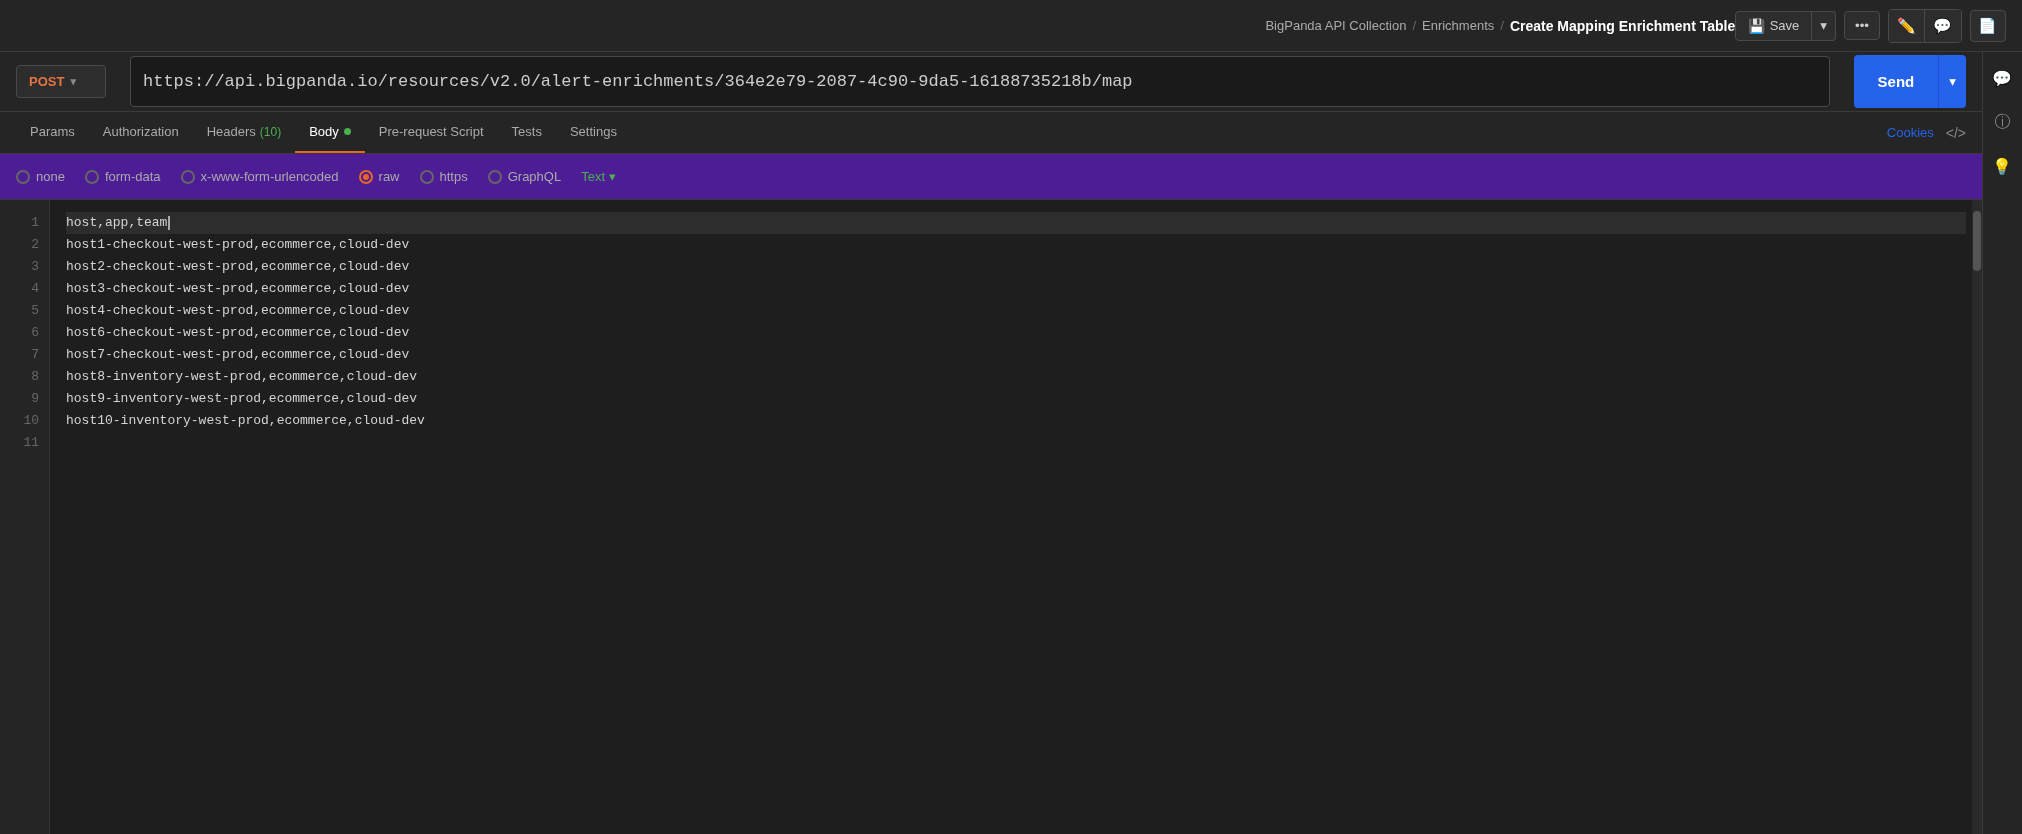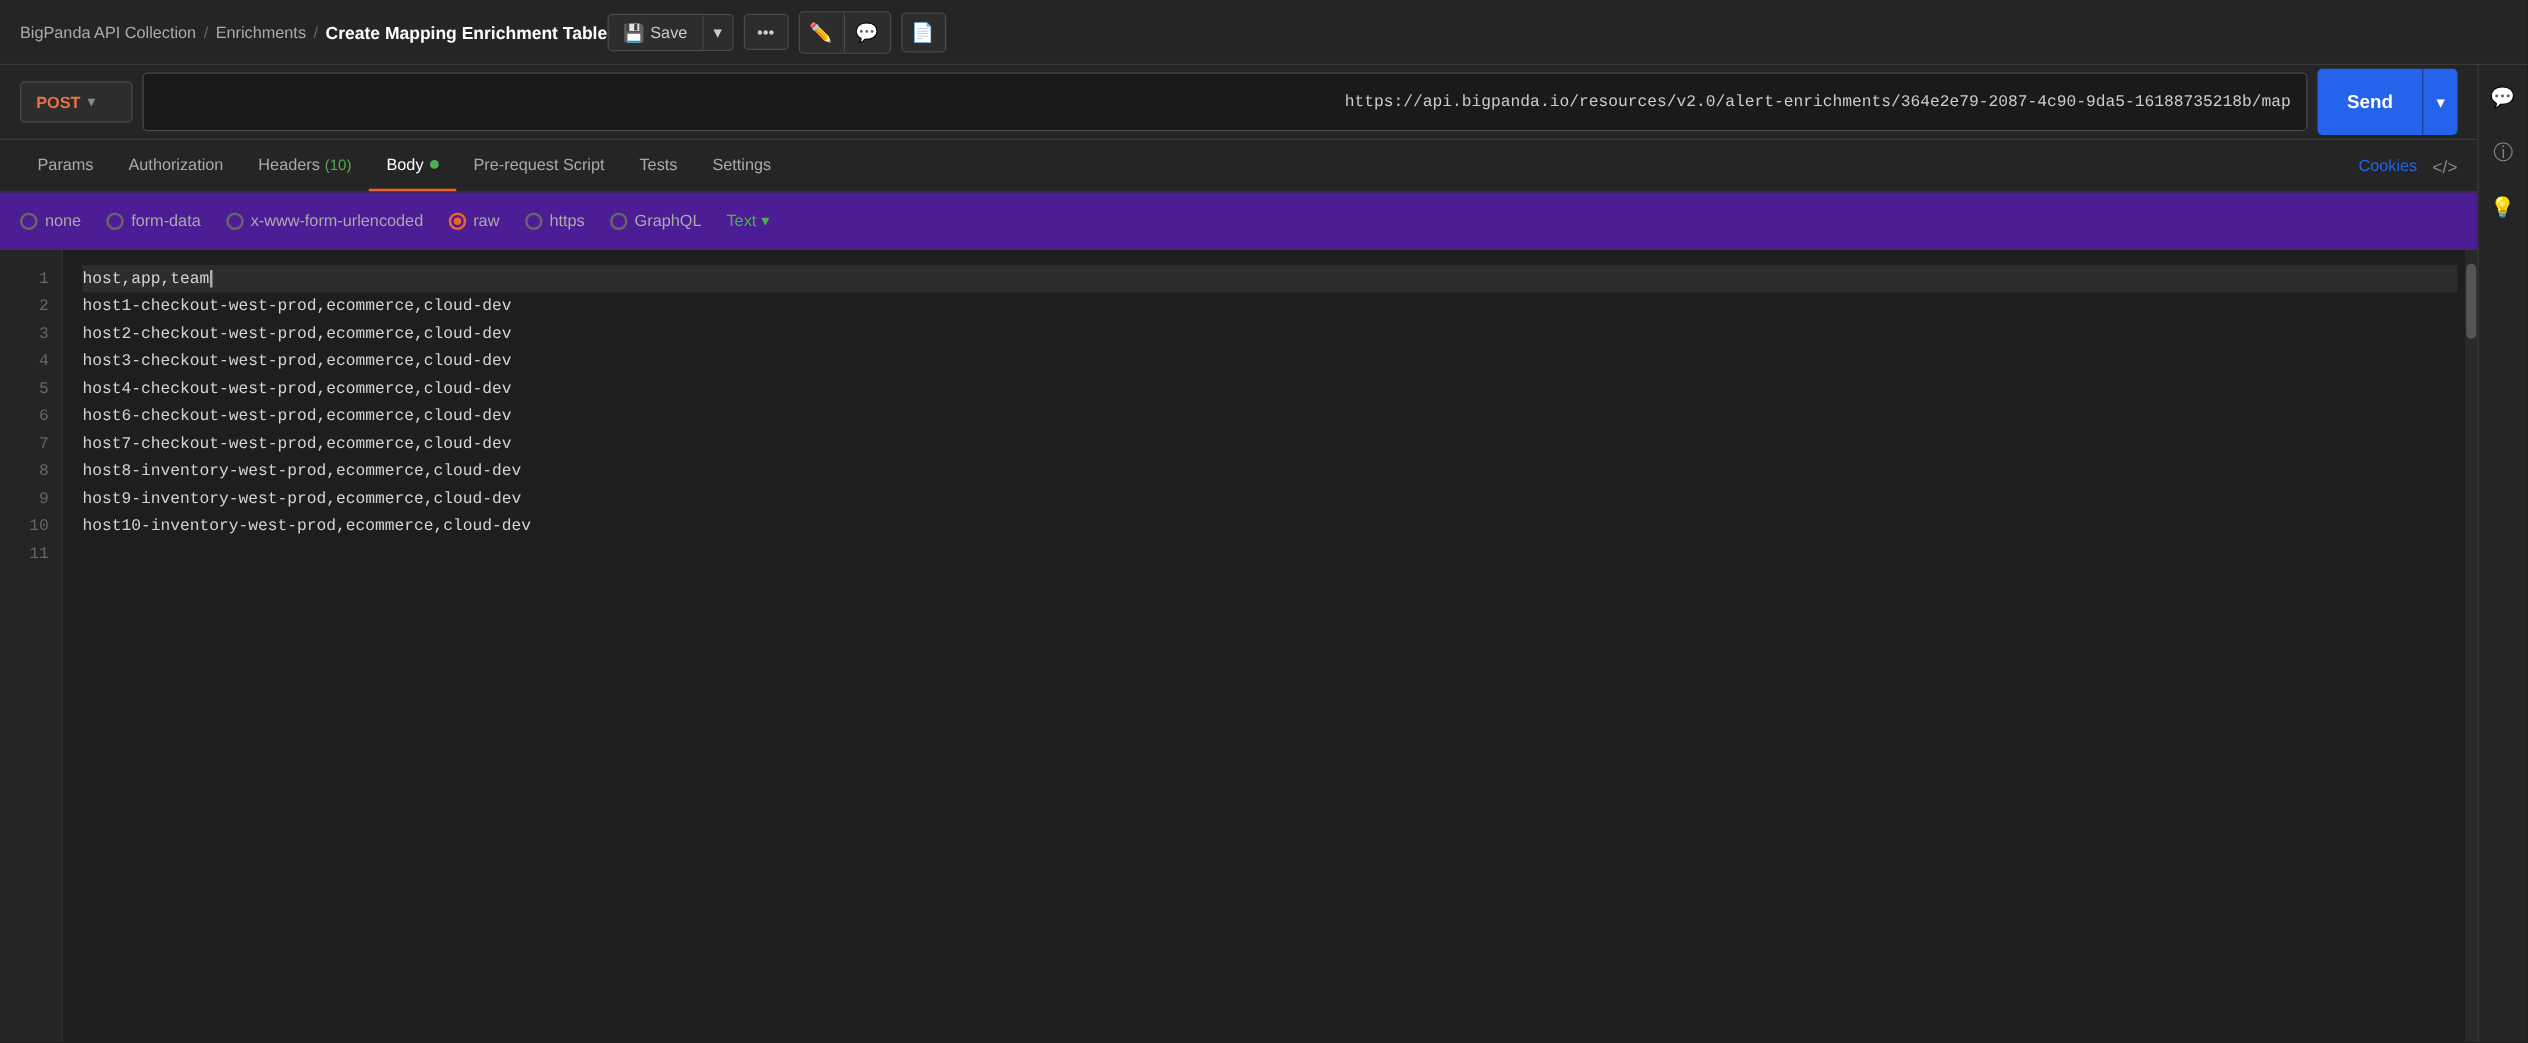--- a/index.html
+++ b/index.html
@@ -10,21 +10,21 @@
       font-size: 13px;
       width: 2022px;
       height: 834px;
       overflow: hidden;
     }
 
     
     .topbar {
       display: flex;
       align-items: center;
-      justify-content: flex-start;
+      justify-content: flex-end;
       background: #252525;
       border-bottom: 1px solid #3a3a3a;
       height: 52px;
       padding: 0 16px;
     }
     .topbar-left {
       display: flex;
       align-items: center;
       gap: 6px;
       font-size: 13px;
@@ -115,21 +115,21 @@
       border-right: none;
     }
 
     
     .urlbar {
       display: flex;
       align-items: center;
       padding: 10px 16px;
       background: #252525;
       border-bottom: 1px solid #3a3a3a;
-      gap: 8px;
+      gap: 24px;
       height: 60px;
     }
     .method-select {
       display: flex;
       align-items: center;
       gap: 6px;
       background: #2d2d2d;
       border: 1px solid #4a4a4a;
       color: #e57344;
       padding: 8px 12px;
@@ -140,23 +140,22 @@
       min-width: 90px;
     }
     .method-select .chevron { color: #888; font-size: 11px; }
     .url-input {
       flex: 1;
       background: #1a1a1a;
       border: 1px solid #4a4a4a;
       color: #ccc;
       padding: 15px 12px;
       border-radius: 4px;
-      font-size: 13px;
+      font-size: 17px;
       font-family: 'Courier New', monospace;
-      text-align: right;
     }
     .send-btn-group {
       display: flex;
     }
     .send-btn {
       background: #2563eb;
       color: #fff;
       border: none;
       padding: 18px 24px;
       font-size: 15px;

